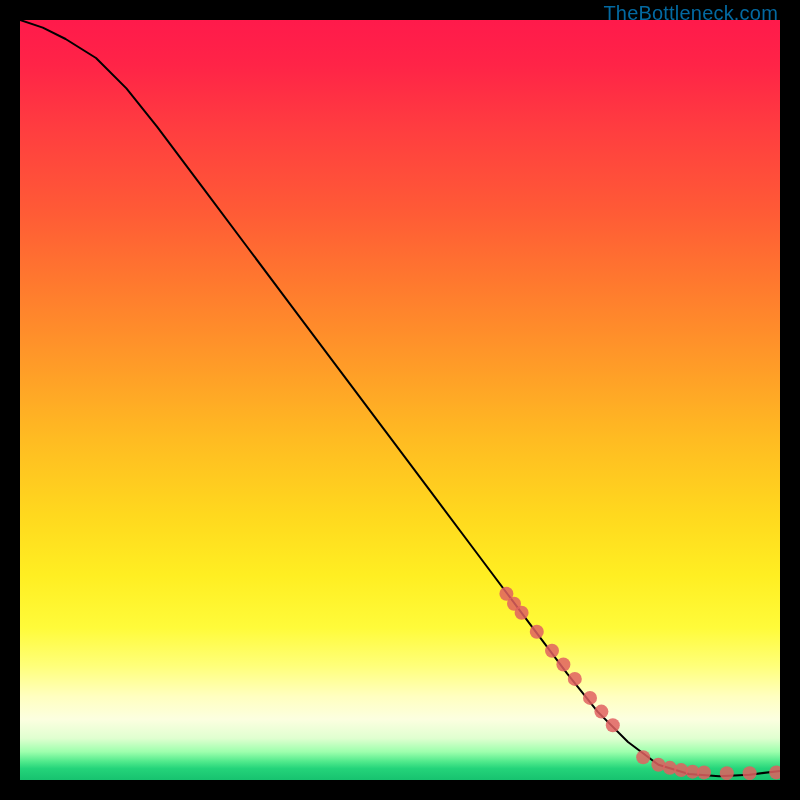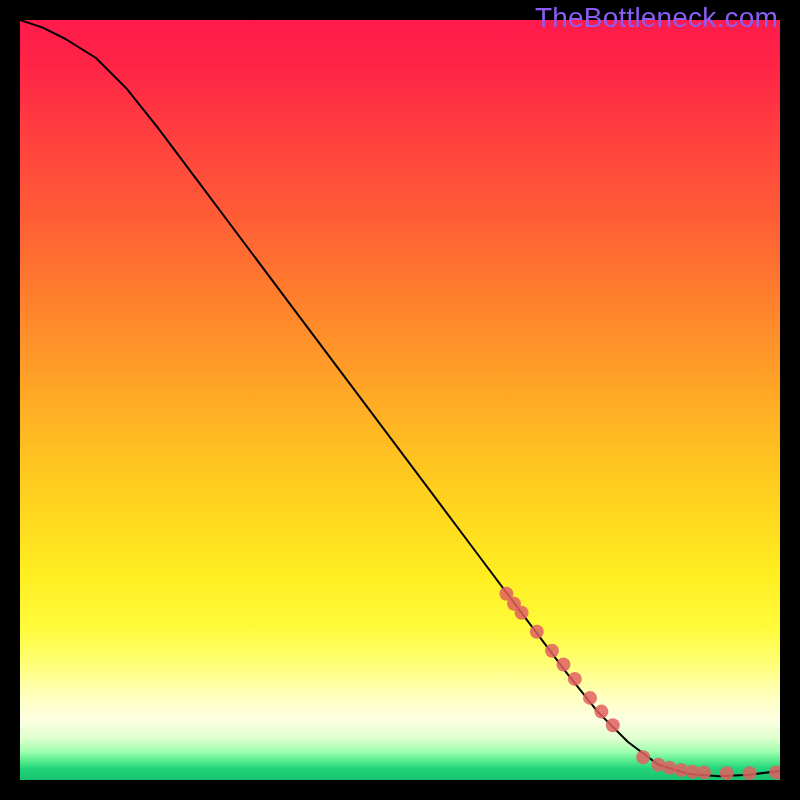--- a/index.html
+++ b/index.html
@@ -25,22 +25,22 @@
     left: 20px;
     top: 20px;
     width: 760px;
     height: 760px;
     overflow: hidden;
   }
   .watermark {
     position: absolute;
     top: 2px;
     right: 22px;
-    color: #8b5cf6;
-    font-size: 28px;
+    color: #0369a1;
+    font-size: 20px;
     font-weight: 500;
     letter-spacing: 0.2px;
   }
   svg {
     display: block;
   }
 </style>
 </head>
 <body>
 

